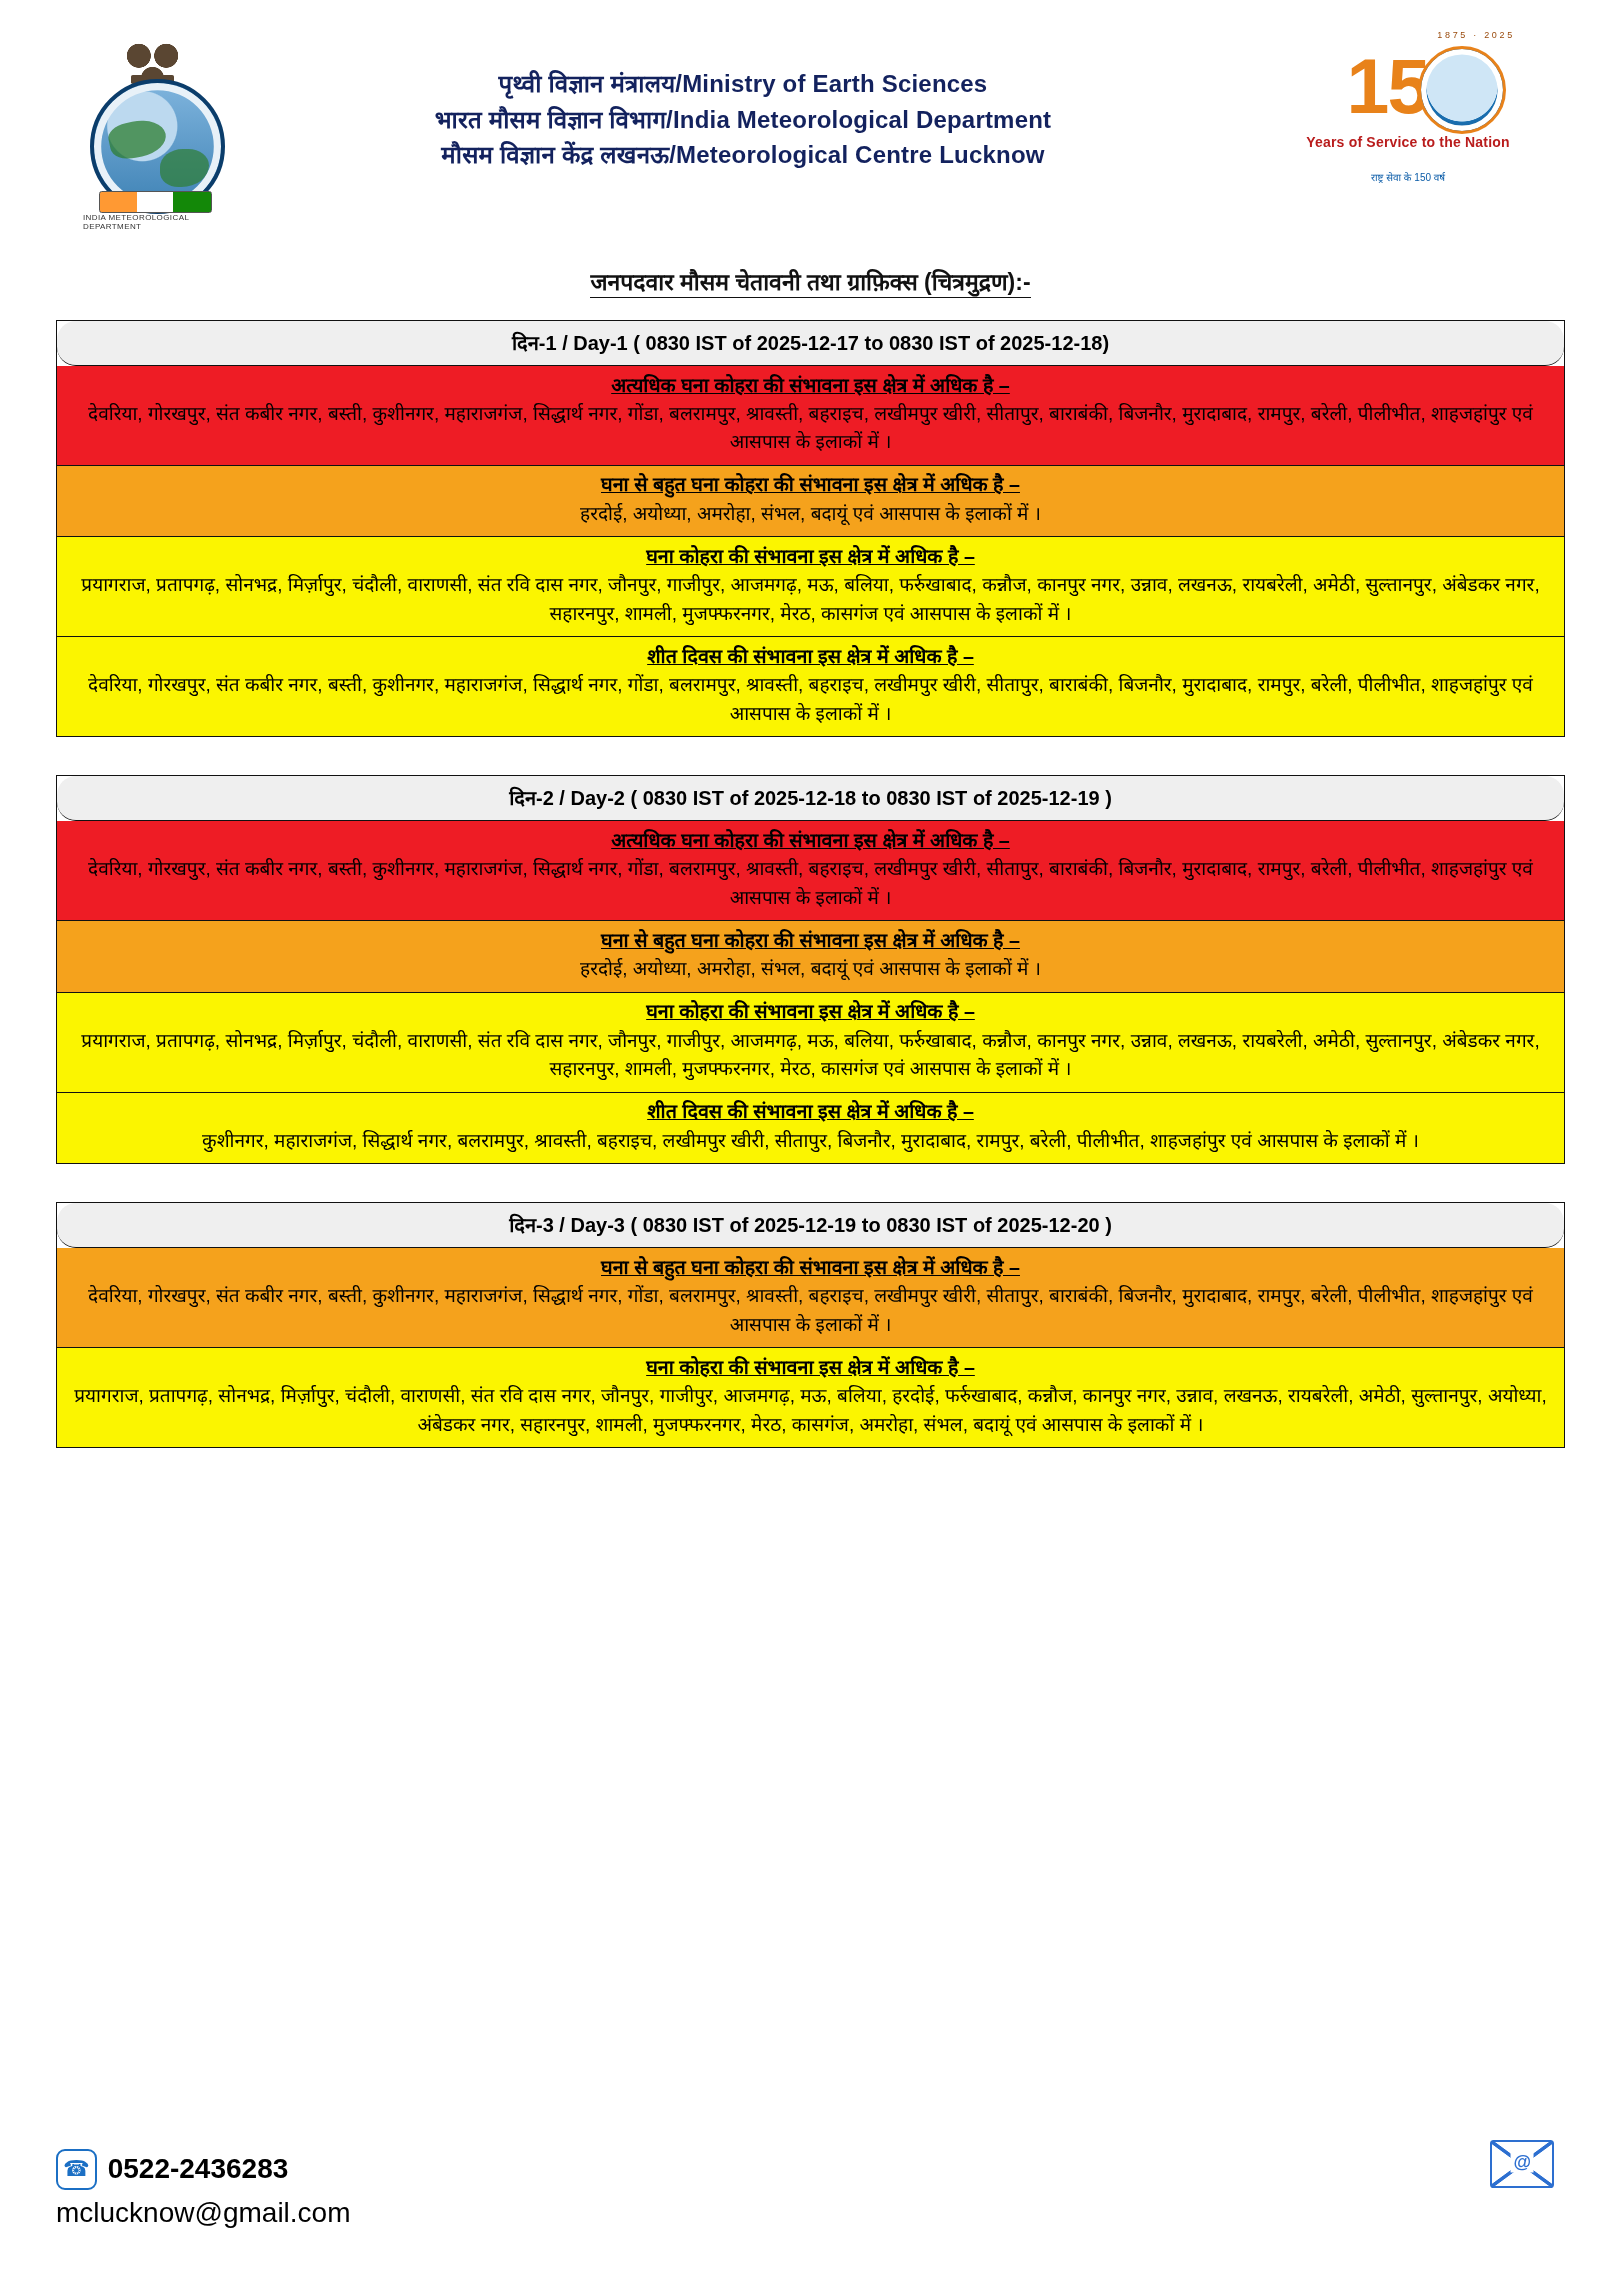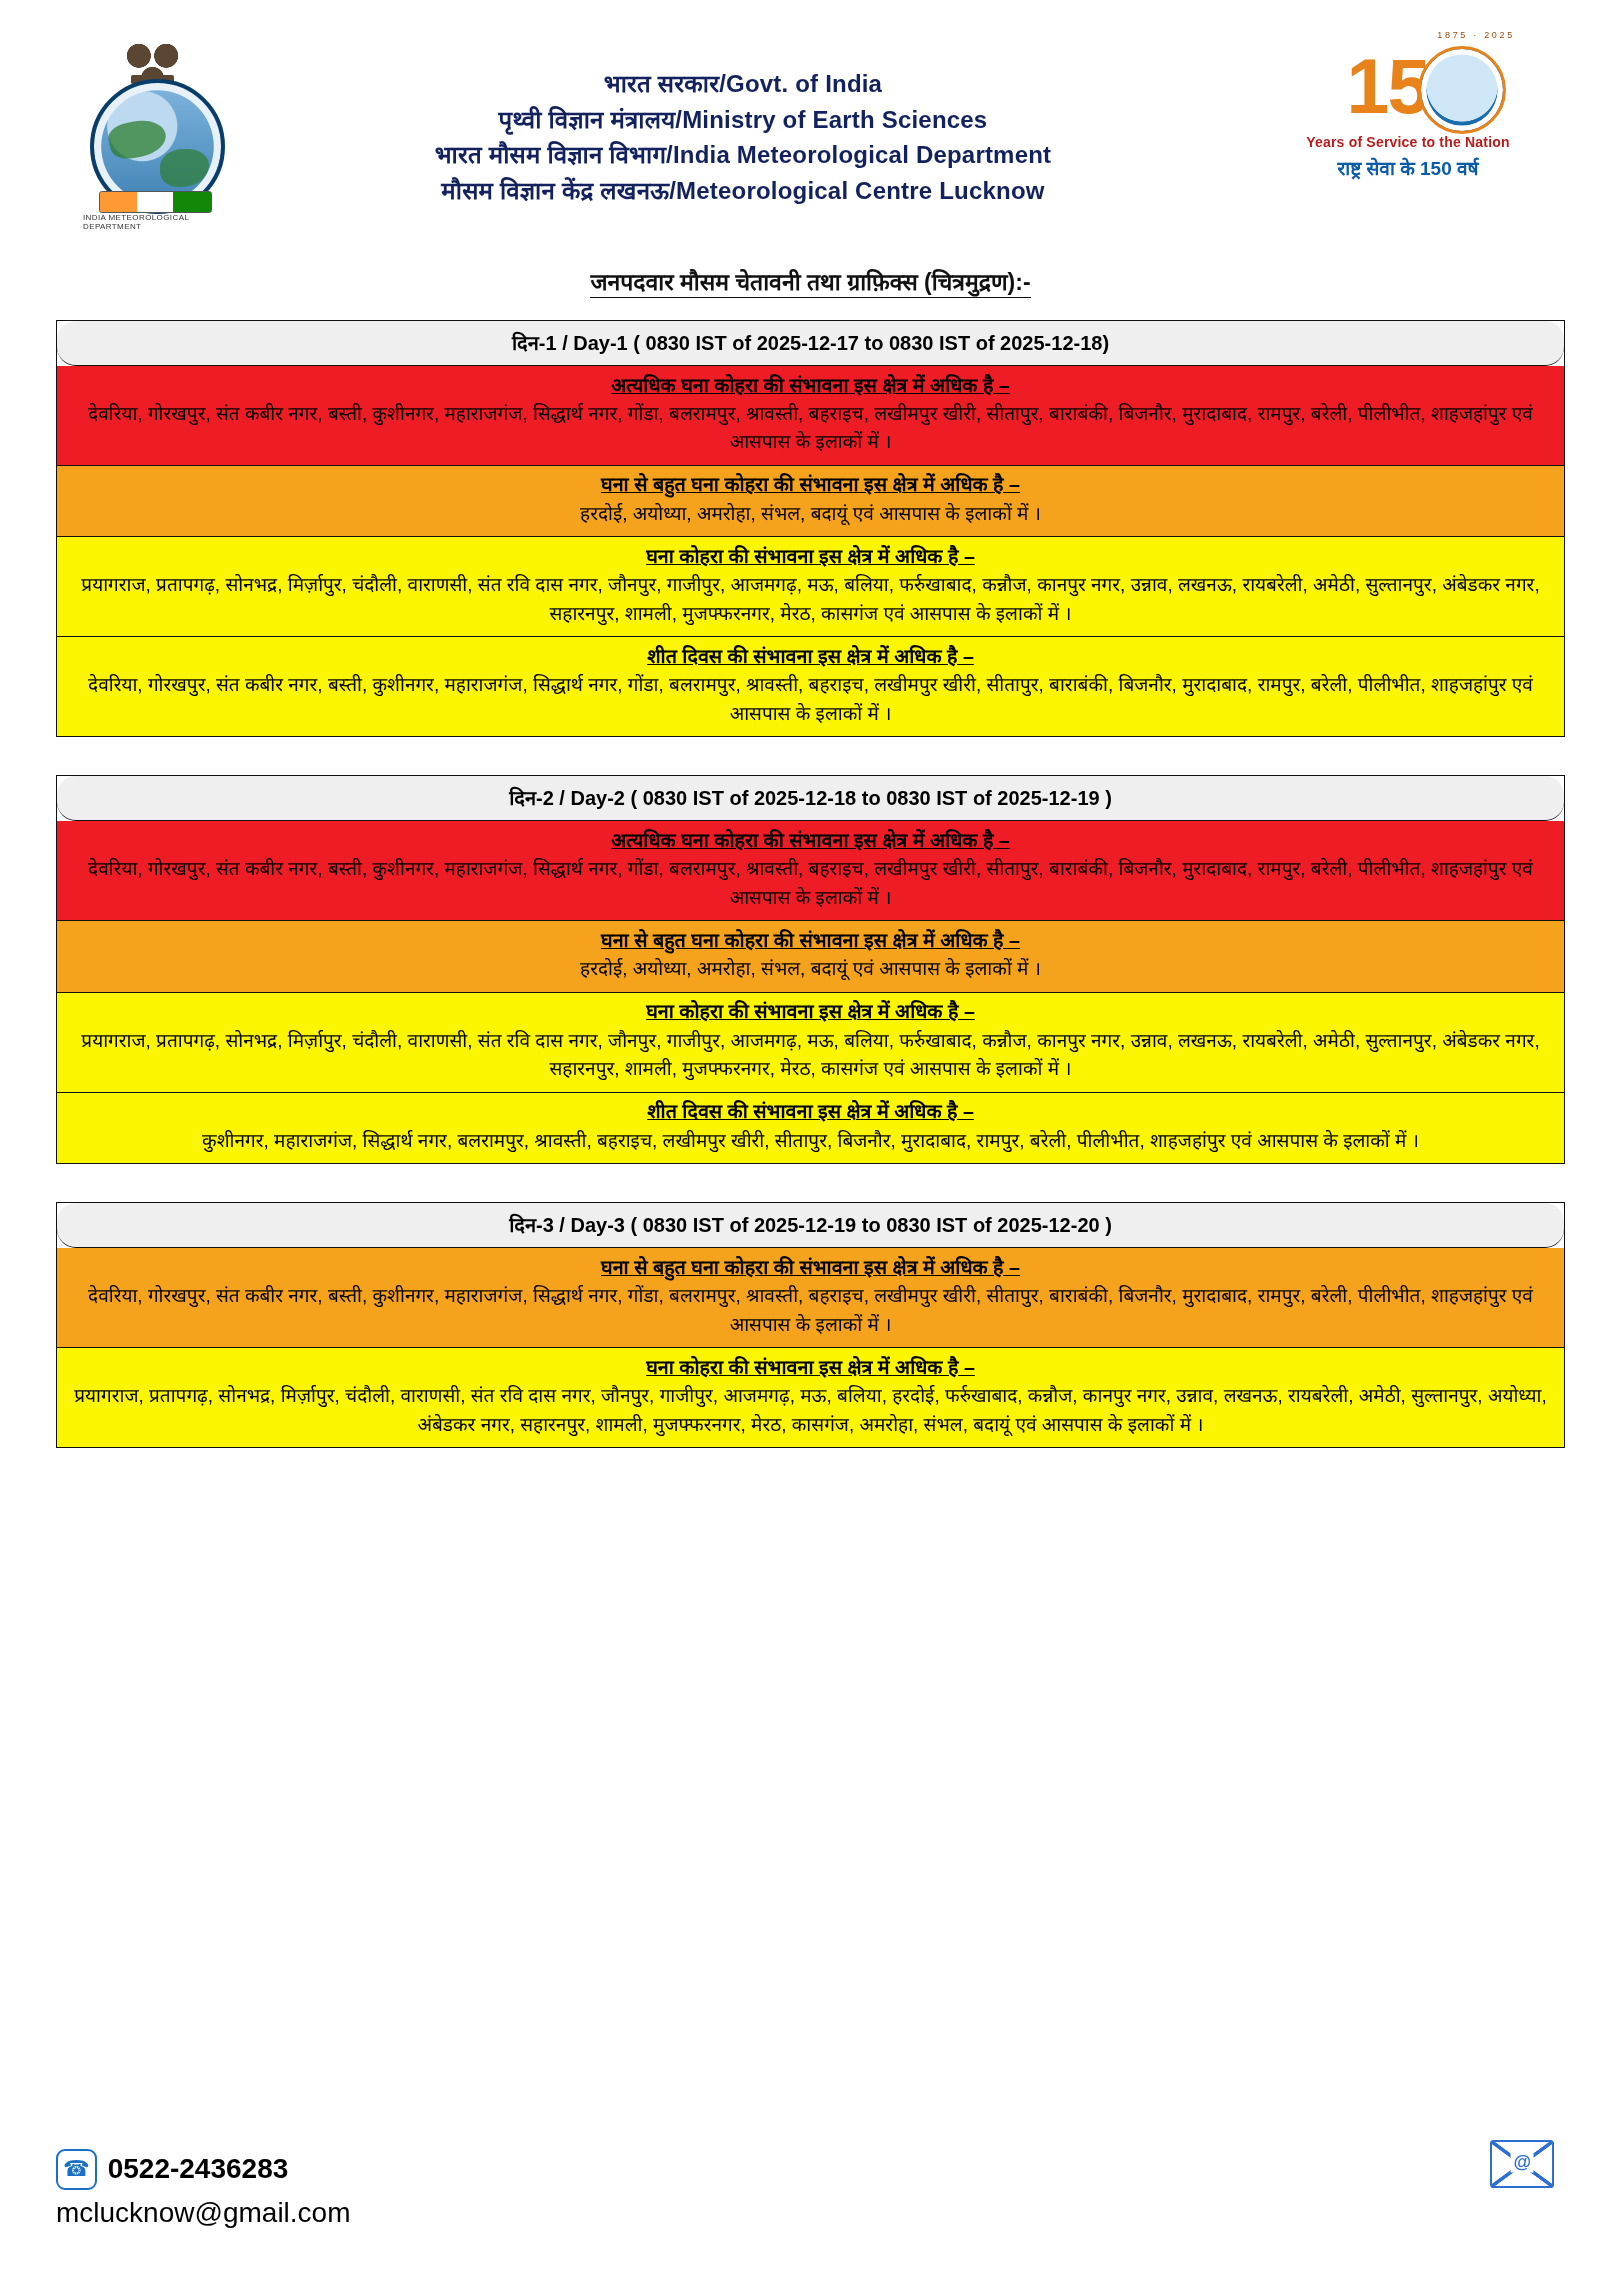--- a/index.html
+++ b/index.html
@@ -157,23 +157,23 @@
     box-shadow: inset 0 0 0 5.4px #fff;
   }
   .logo150 .years {
     margin-top: 10px;
     font-size: 14px;
     font-weight: bold;
     color: #b91c1c;
     letter-spacing: 0.2px;
   }
   .logo150 .years-hi {
-    margin-top: 5px;
-    font-size: 19px;
-    font-weight: bold;
+    margin-top: 20px;
+    font-size: 10px;
+    font-weight: normal;
     color: #0b5ca8;
   }
   .logo150 .dates {
     position: absolute;
     right: 41px;
     top: 7.2px;
     font-size: 9px;
     color: #9a4b0d;
     letter-spacing: 2.7px;
   }
@@ -330,21 +330,20 @@
   <div class="header">
 
     <div class="emblem">
       <div class="lion"></div>
       <div class="globe"></div>
       <div class="ribbon"></div>
       <div class="ribbon-label">INDIA METEOROLOGICAL DEPARTMENT</div>
     </div>
 
     <div class="header-text">
-      <div>भारत सरकार/Govt. of India</div>
       <div>पृथ्वी विज्ञान मंत्रालय/Ministry of Earth Sciences</div>
       <div>भारत मौसम विज्ञान विभाग/India Meteorological Department</div>
       <div>मौसम विज्ञान केंद्र लखनऊ/Meteorological Centre Lucknow</div>
     </div>
 
     <div class="logo150">
       <div class="dates">1875  ·  2025</div>
       <div class="big">150</div>
       <div class="ring"></div>
       <div class="years">Years of Service to the Nation</div>

